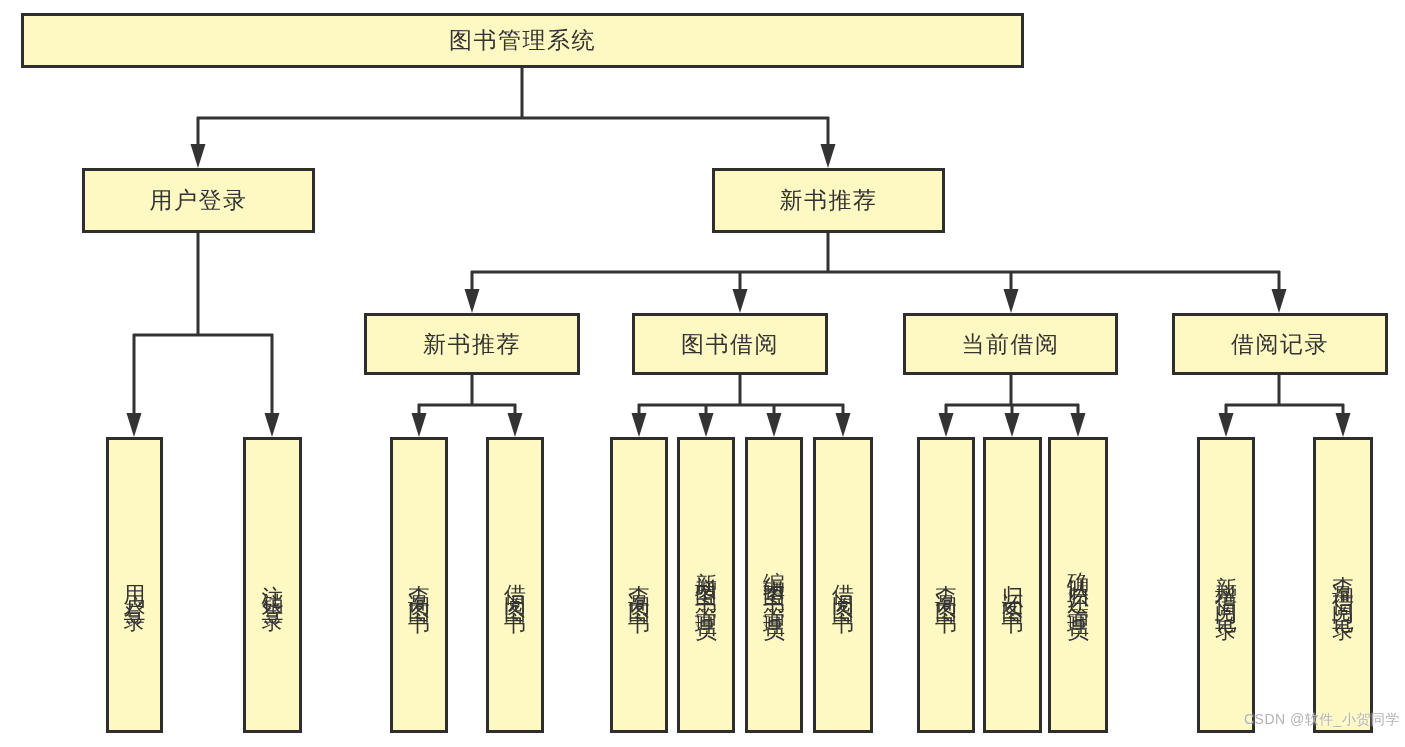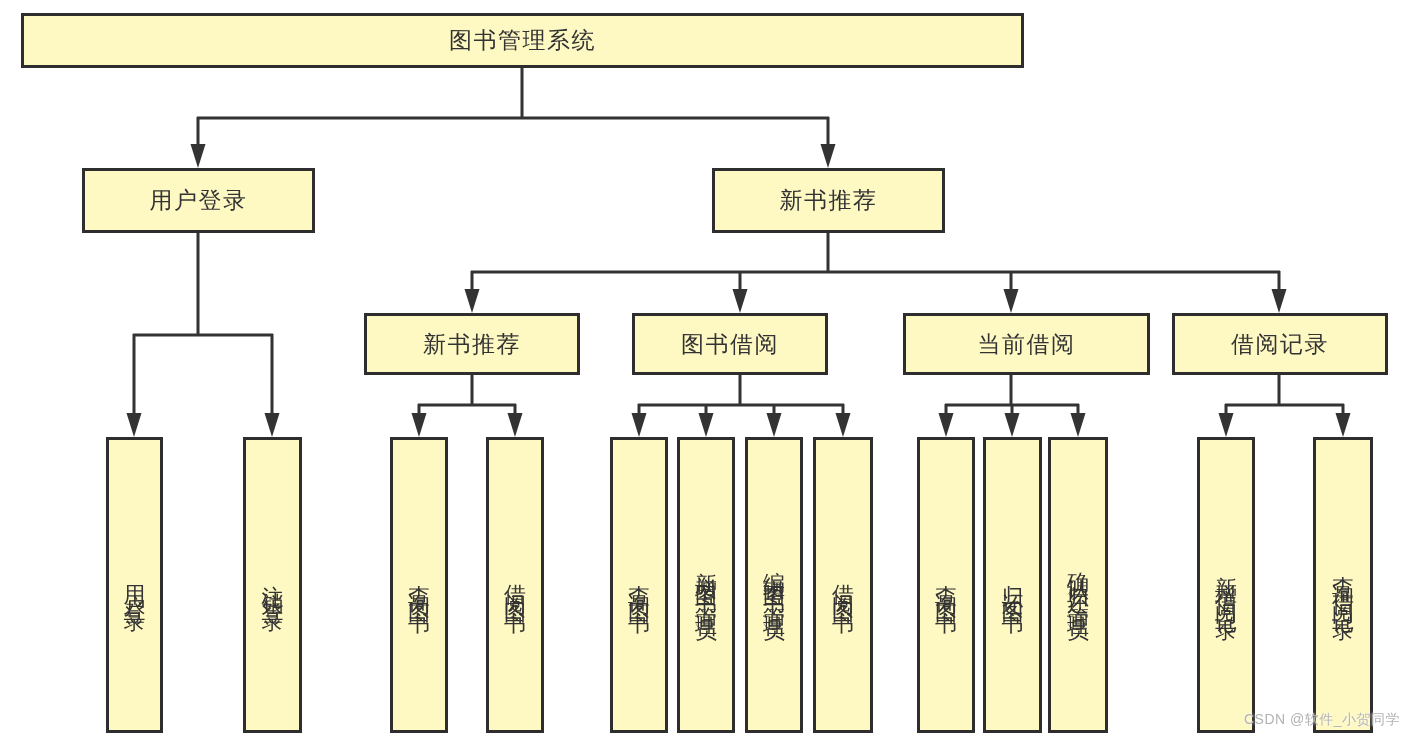--- a/index.html
+++ b/index.html
@@ -20,21 +20,21 @@
     writing-mode:vertical-rl;text-orientation:mixed;
     font-size:22px;line-height:1;letter-spacing:9px;white-space:nowrap;
   }
   .box-v.tight span{letter-spacing:7px;}
   
   #n-root{left:21px;top:13px;width:1003px;height:55px;}
   #n-login{left:82px;top:168px;width:233px;height:65px;}
   #n-mgmt{left:712px;top:168px;width:233px;height:65px;}
   #n-newbook{left:364px;top:313px;width:216px;height:62px;}
   #n-borrow{left:632px;top:313px;width:196px;height:62px;}
-  #n-current{left:903px;top:313px;width:247px;height:62px;}
+  #n-current{left:903px;top:313px;width:215px;height:62px;}
   #n-records{left:1172px;top:313px;width:216px;height:62px;}
   .leaf{top:437px;height:296px;}
   #l-userlogin{left:106px;width:57px;}
   #l-logout{left:243px;width:59px;}
   #l-query1{left:390px;width:58px;}
   #l-borrow1{left:486px;width:58px;}
   #l-query2{left:610px;width:58px;}
   #l-addbook{left:677px;width:58px;}
   #l-editbook{left:745px;width:58px;}
   #l-borrow2{left:813px;width:60px;}

